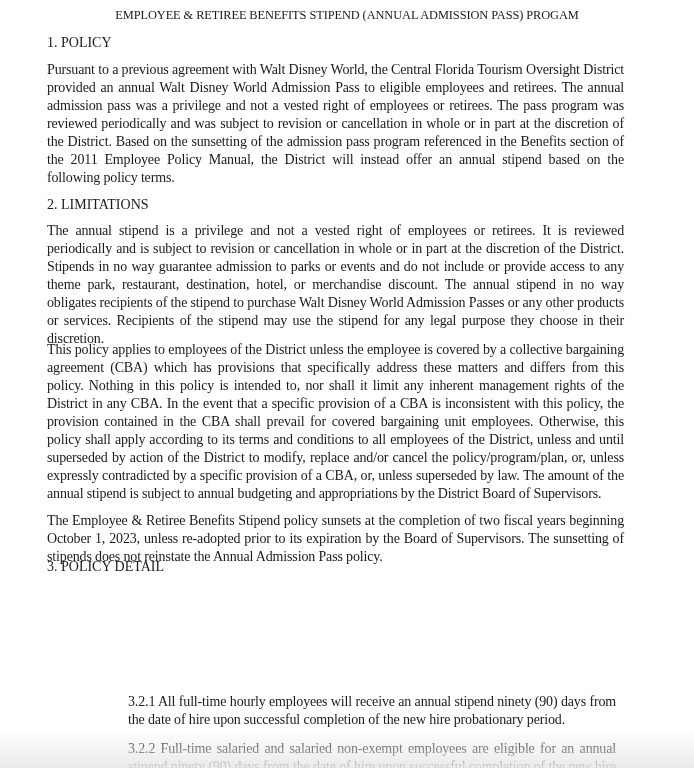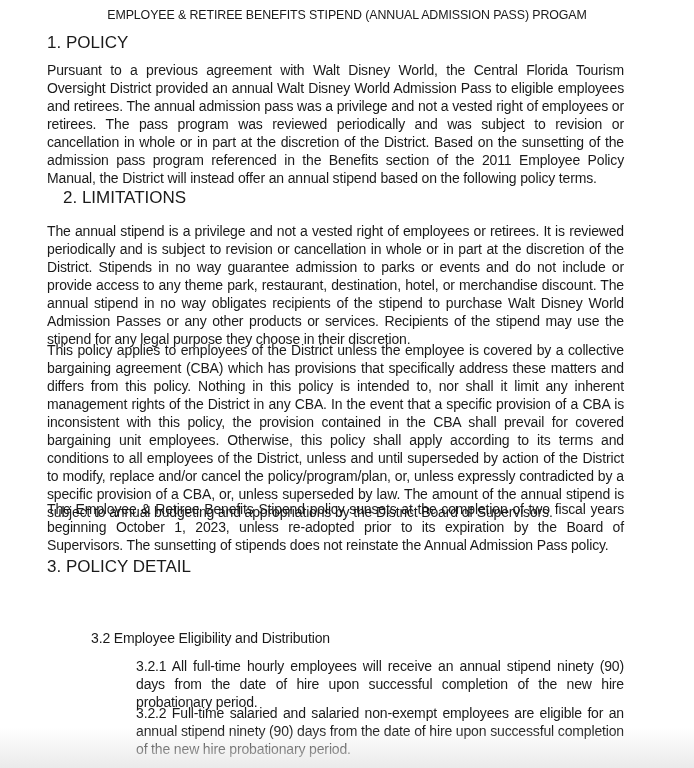--- a/index.html
+++ b/index.html
@@ -3,54 +3,53 @@
 <meta charset="utf-8">
 <style>
   html, body { margin: 0; padding: 0; }
   body {
     width: 694px; height: 768px; overflow: hidden;
     background: #ffffff;
     position: relative;
     font-family: "Liberation Sans", "DejaVu Sans", sans-serif;
     color: #1a1a1a;
   }
-  .page { position: absolute; left: 0; top: 0; width: 694px; height: 768px; }
+  .page { position: absolute; left: 0; top: 0; width: 694px; height: 768px; font-family: Liberation Serif, serif; }
   .fade {
     position: absolute; left: 0; right: 0; bottom: 0; height: 40px;
     background: linear-gradient(to bottom, rgba(238,238,238,0) 0%, rgba(232,232,232,0.9) 100%);
     pointer-events: none;
   }
   .title {
     position: absolute; top: 6px; left: 0; width: 694px;
     text-align: center; font-size: 12.4px; letter-spacing: -0.1px;
     line-height: 18px;
   }
   .heading {
-    position: absolute; left: 47px; font-size: 17px; line-height: 18px;
+    position: absolute; left: 47px; font-size: 14px; line-height: 18px;
   }
   .para {
     position: absolute; left: 47px; width: 577px;
     font-size: 14px; line-height: 18px;
     text-align: justify; letter-spacing: -0.15px; margin: 0;
   }
   .sub1 { left: 91px; width: 533px; }
-  .sub2 { left: 136px; width: 488px; }
+  .sub2 { left: 128px; width: 488px; margin-top: 36px; }
 </style>
 </head>
 <body>
 
 <div class="page">
   <div class="title">EMPLOYEE &amp; RETIREE BENEFITS STIPEND (ANNUAL ADMISSION PASS) PROGAM</div>
 
   <div class="heading" style="top:34px;">1. POLICY</div>
   <p class="para" style="top:61px;">Pursuant to a previous agreement with Walt Disney World, the Central Florida Tourism Oversight District provided an annual Walt Disney World Admission Pass to eligible employees and retirees. The annual admission pass was a privilege and not a vested right of employees or retirees. The pass program was reviewed periodically and was subject to revision or cancellation in whole or in part at the discretion of the District.  Based on the sunsetting of the admission pass program referenced in the Benefits section of the 2011 Employee Policy Manual, the District will instead offer an annual stipend based on the following policy terms.</p>
 
-  <div class="heading" style="top:189px;margin-left:16px;">2. LIMITATIONS</div>
+  <div class="heading" style="top:196px;">2. LIMITATIONS</div>
   <p class="para" style="top:222px;">The annual stipend is a privilege and not a vested right of employees or retirees. It is reviewed periodically and is subject to revision or cancellation in whole or in part at the discretion of the District.  Stipends in no way guarantee admission to parks or events and do not include or provide access to any theme park, restaurant, destination, hotel, or merchandise discount.  The annual stipend in no way obligates recipients of the stipend to purchase Walt Disney World Admission Passes or any other products or services. Recipients of the stipend may use the stipend for any legal purpose they choose in their discretion.</p>
   <p class="para" style="top:341px;">This policy applies to employees of the District unless the employee is covered by a collective bargaining agreement (CBA) which has provisions that specifically address these matters and differs from this policy. Nothing in this policy is intended to, nor shall it limit any inherent management rights of the District in any CBA. In the event that a specific provision of a CBA is inconsistent with this policy, the provision contained in the CBA shall prevail for covered bargaining unit employees. Otherwise, this policy shall apply according to its terms and conditions to all employees of the District, unless and until superseded by action of the District to modify, replace and/or cancel the policy/program/plan, or, unless expressly contradicted by a specific provision of a CBA, or, unless superseded by law. The amount of the annual stipend is subject to annual budgeting and appropriations by the District Board of Supervisors.</p>
-  <p class="para" style="top:500px;">The Employee &amp; Retiree Benefits Stipend policy sunsets at the completion of two fiscal years beginning October 1, 2023, unless re-adopted prior to its expiration by the Board of Supervisors. The sunsetting of stipends does not reinstate the Annual Admission Pass policy.</p>
+  <p class="para" style="top:512px;">The Employee &amp; Retiree Benefits Stipend policy sunsets at the completion of two fiscal years beginning October 1, 2023, unless re-adopted prior to its expiration by the Board of Supervisors. The sunsetting of stipends does not reinstate the Annual Admission Pass policy.</p>
 
   <div class="heading" style="top:558px;">3. POLICY DETAIL</div>
-  <p class="para sub1" style="top:629px;">3.2 Employee Eligibility and Distribution</p>
   <p class="para sub2" style="top:657px;">3.2.1 All full-time hourly employees will receive an annual stipend ninety (90) days from the date of hire upon successful completion of the new hire probationary period.</p>
   <p class="para sub2" style="top:704px;">3.2.2 Full-time salaried and salaried non-exempt employees are eligible for an annual stipend ninety (90) days from the date of hire upon successful completion of the new hire probationary period.</p>
 </div>
 <div class="fade"></div>
 
 </body></html>

